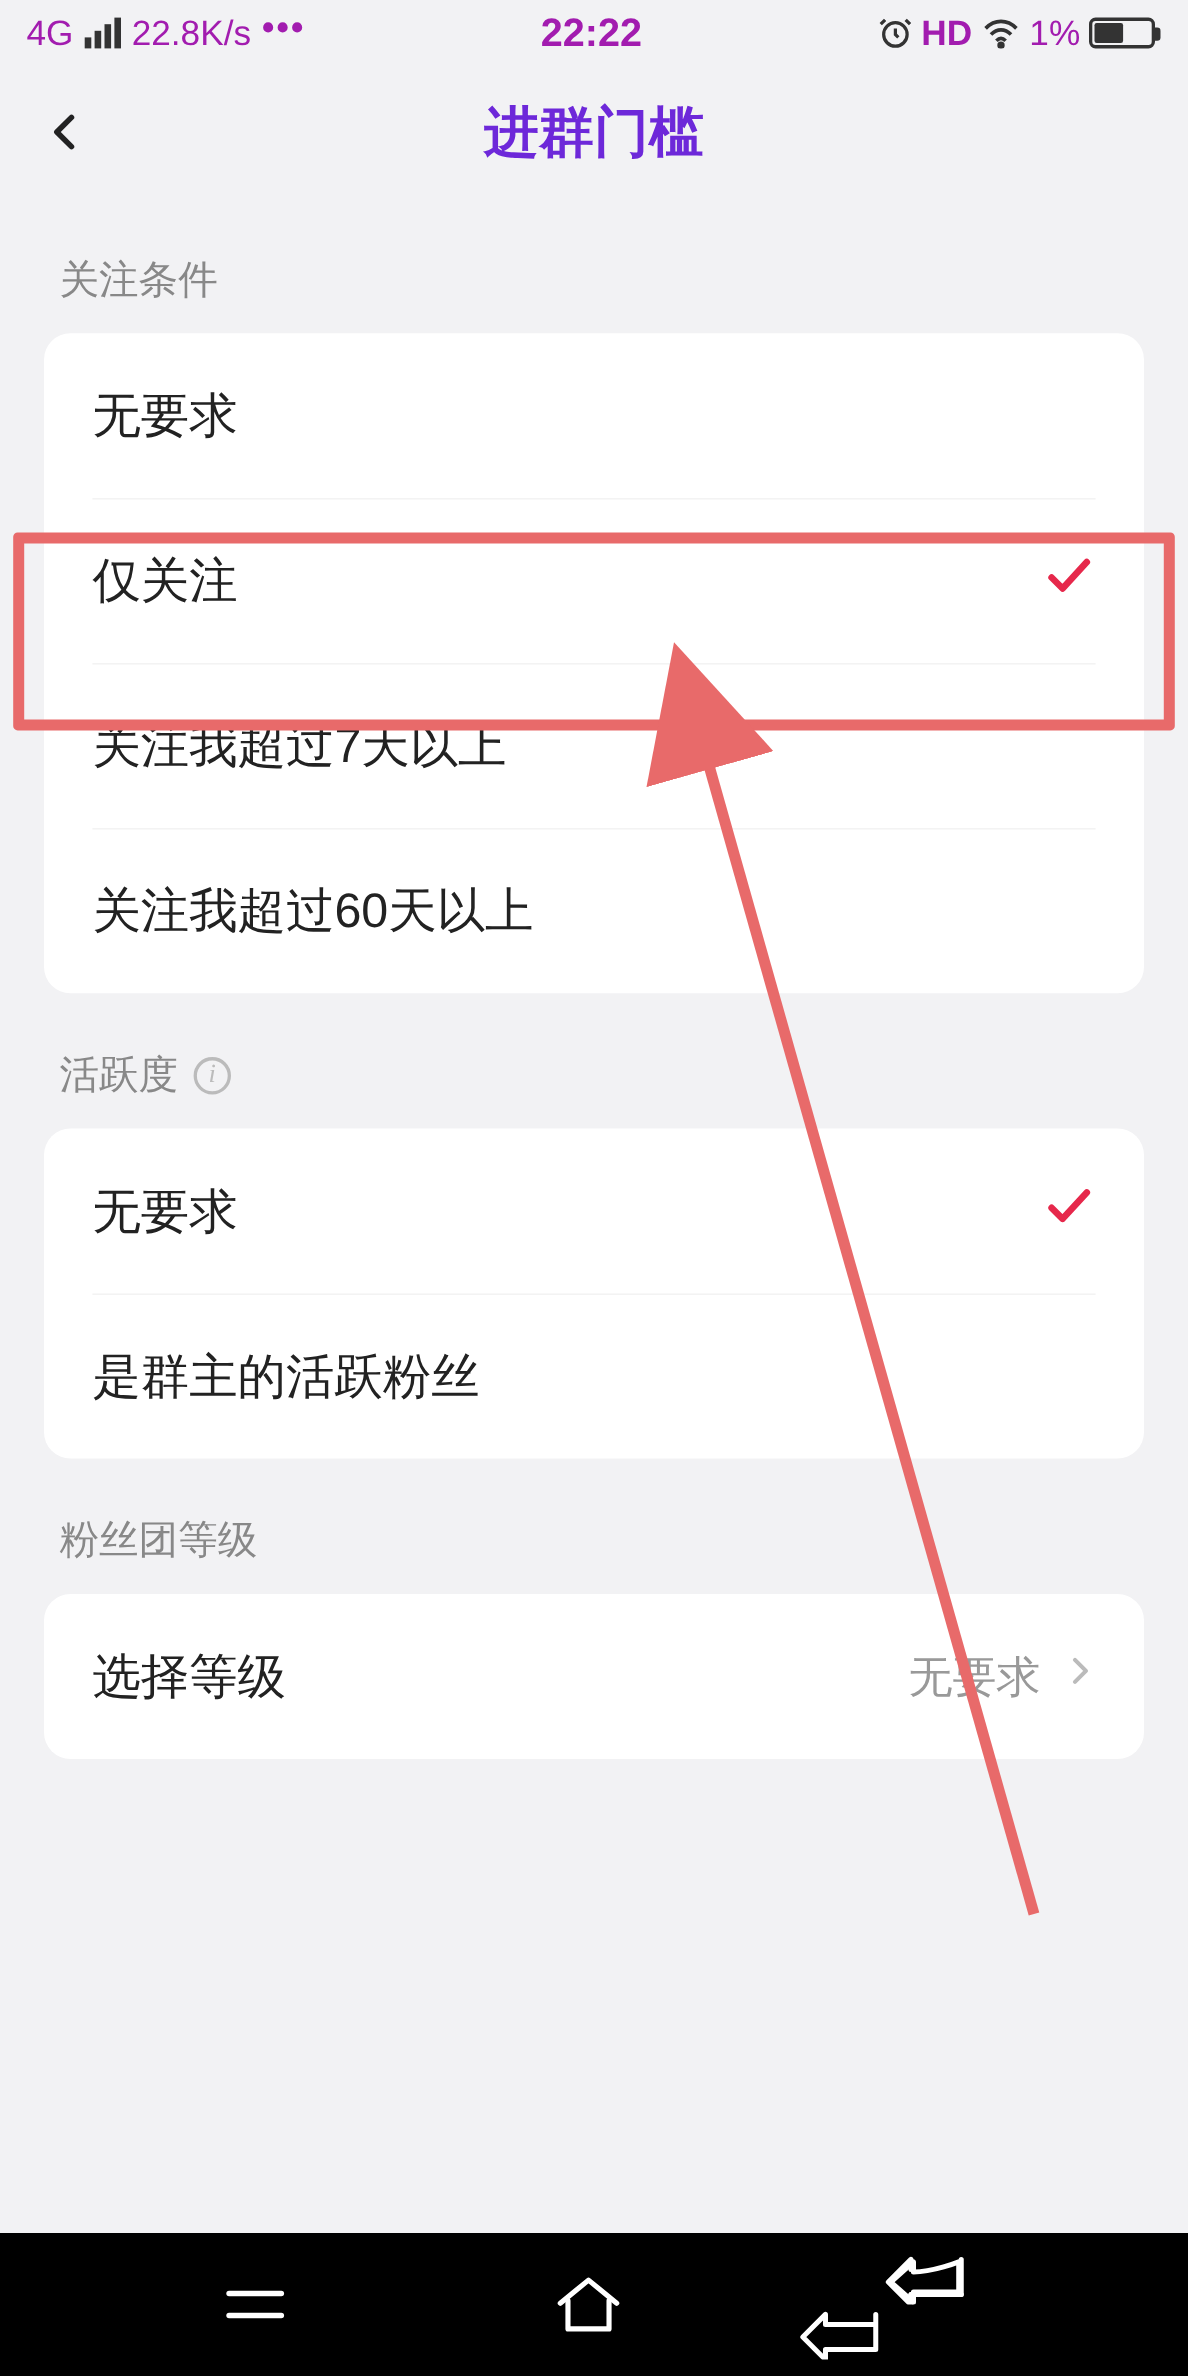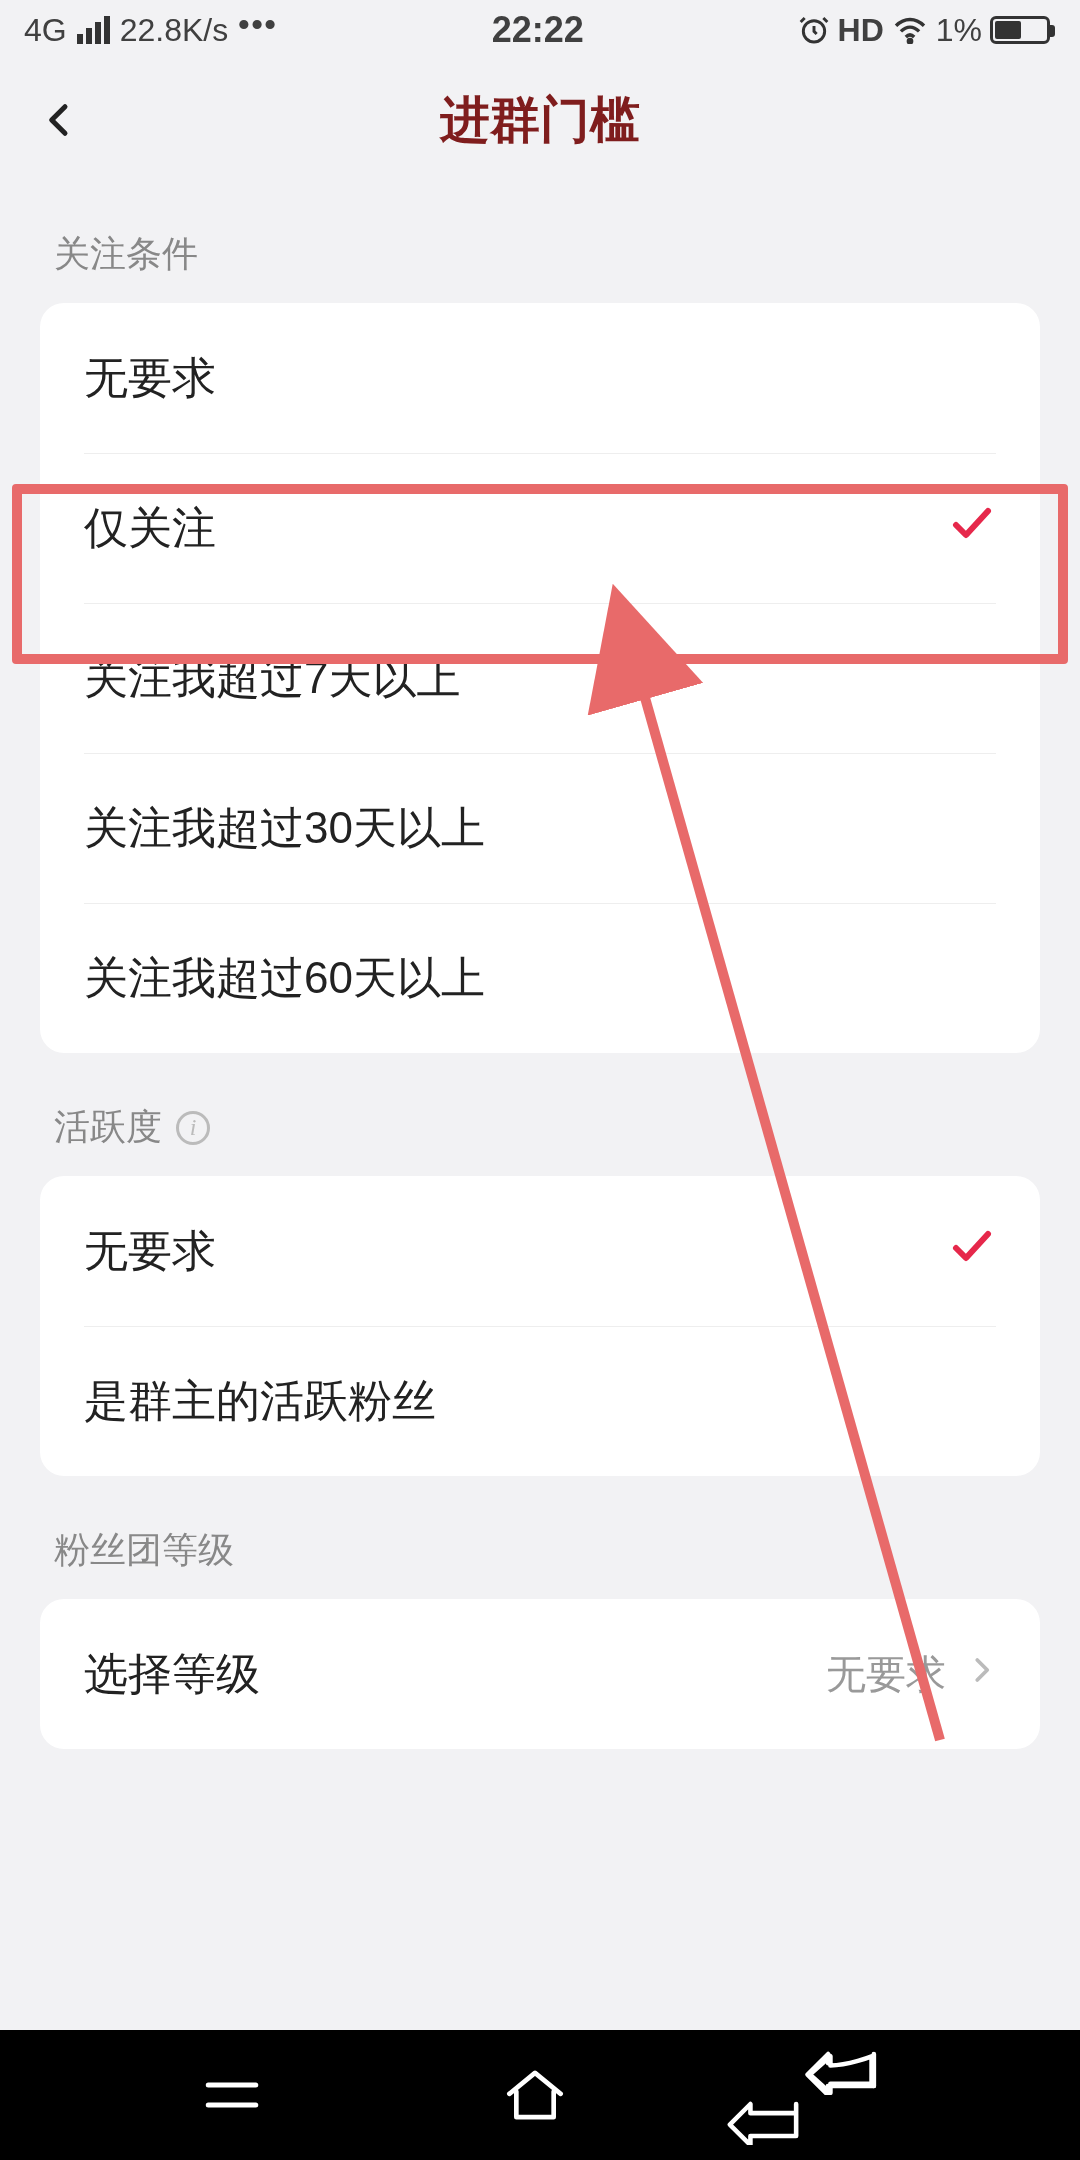--- a/index.html
+++ b/index.html
@@ -11,21 +11,21 @@
       position: relative;
       overflow: hidden;
     }
     .status-bar {
       height: 60px;
       display: flex;
       align-items: center;
       justify-content: space-between;
       padding: 0 30px 0 24px;
       font-size: 32px;
-      color: #404040;
+      color: #a21caf;
       font-weight: 500;
     }
     .status-left { display: flex; align-items: center; gap: 4px; }
     .signal-bars { display: inline-flex; align-items: flex-end; gap: 3px; margin: 0 6px; }
     .signal-bars span { width: 6px; background: #333; display: inline-block; }
     .signal-bars span:nth-child(1){height:10px}
     .signal-bars span:nth-child(2){height:16px}
     .signal-bars span:nth-child(3){height:22px}
     .signal-bars span:nth-child(4){height:28px}
     .dots { letter-spacing: 2px; font-weight: bold; position: relative; top:-6px; margin-left: 6px;}
@@ -46,21 +46,21 @@
     .back-btn {
       position: absolute;
       left: 40px;
       top: 50%;
       transform: translateY(-50%);
       width: 40px; height: 40px;
     }
     .page-title {
       font-size: 50px;
       font-weight: 600;
-      color: #7f1d1d;
+      color: #6d28d9;
     }
     .content { padding: 0 40px; }
     .section-header {
       font-size: 36px;
       color: #888;
       padding: 50px 14px 24px;
       display:flex;
       align-items:center;
       gap: 14px;
       text-align: right;
@@ -184,23 +184,20 @@
       <span class="check">
         <svg width="48" height="48" viewBox="0 0 24 24" fill="none" stroke="#e6284b" stroke-width="3" stroke-linecap="round" stroke-linejoin="round">
             <polyline points="4 13 9 18 20 6"></polyline>
           </svg>
       </span>
     </div>
     <div class="row">
       <span>关注我超过7天以上</span>
     </div>
     <div class="row">
-      <span>关注我超过30天以上</span>
-    </div>
-    <div class="row">
       <span>关注我超过60天以上</span>
     </div>
   </div>
 
   <div class="section-header">
     <span>活跃度</span>
     <span class="info-circle">i</span>
   </div>
   <div class="group">
     <div class="row">

